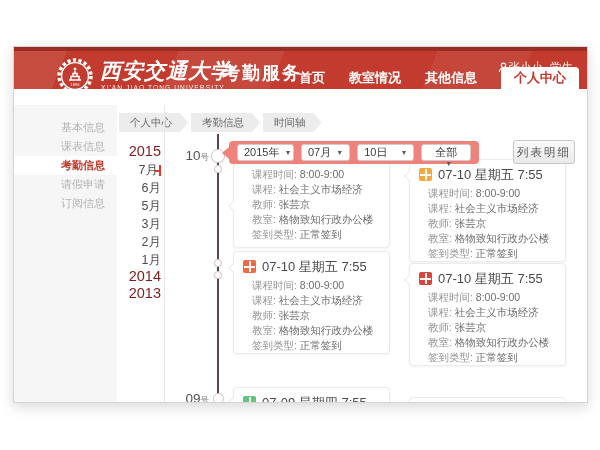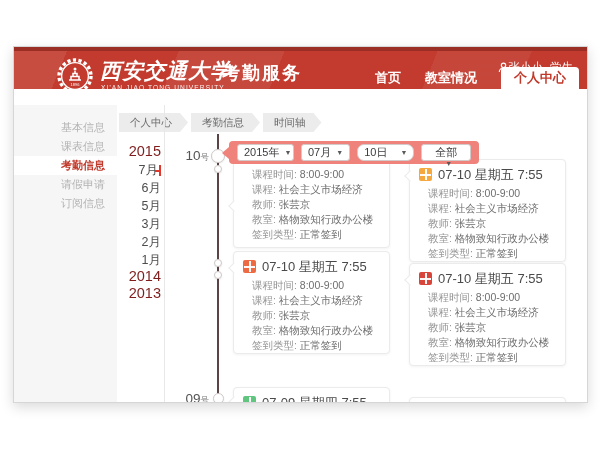--- a/index.html
+++ b/index.html
@@ -54,21 +54,21 @@
   .node{position:absolute;background:#fff;border:1.5px solid #cfc8c8;border-radius:50%;box-shadow:0 1px 2px rgba(0,0,0,.08);}
 
   
   .fbar{position:absolute;left:215px;top:94px;width:250px;height:23px;background:#ef837b;border-radius:4px;
         display:flex;align-items:center;gap:7px;padding:0 8px;z-index:5;}
   .fbar::before{content:"";position:absolute;left:-7px;top:50%;margin-top:-6px;border:6px solid transparent;
         border-right:7px solid #ef837b;border-left:none;}
   .pill{height:17px;background:#ffffff;border:1px solid #d2cbca;border-radius:3px;display:flex;align-items:center;
         justify-content:space-between;padding:0 6px;font-size:11px;color:#3d3d3d;cursor:pointer;white-space:nowrap;}
   .pill .arr{font-size:7px;color:#5a5a5a;margin-left:5px;}
-  .pw1{width:57px;}.pw2{width:52px;}.pw3{width:72px;border-radius:7px;}.pw4{width:62px;flex-direction:column;}
+  .pw1{width:57px;}.pw2{width:52px;}.pw3{width:72px;}.pw4{width:62px;flex-direction:column;}
   .btn-list{position:absolute;left:499px;top:93px;width:62px;height:24px;z-index:5;
         background:linear-gradient(#fbfbfb,#e9e9e9);border:1px solid #c6c6c6;border-radius:3px;
         font-size:11.5px;color:#555;letter-spacing:2px;text-align:center;line-height:22px;cursor:pointer;}
 
   
   .card{position:absolute;width:157px;background:#ffffff;border:1px solid #ebebeb;border-radius:4px;
         box-shadow:0 1px 3px rgba(0,0,0,.05);padding:6px 8px;z-index:1;}
   .tail{position:absolute;left:-4.5px;width:8px;height:8px;background:#fff;border-left:1px solid #ebebeb;
         border-bottom:1px solid #ebebeb;transform:rotate(45deg);}
   .chead{display:flex;align-items:center;gap:6px;height:17px;margin-left:1px;}
@@ -106,20 +106,21 @@
           <path d="M1.4 11 a4.6 4.6 0 0 1 9.2 0" fill="none" stroke="#fff" stroke-width="1.2"></path>
         </svg>
         <span>张小小</span>
         <span class="sep"></span>
         <span>学生</span>
       </div>
 
       <div class="nav">
         <div class="nav-item">首页</div>
         <div class="nav-item">教室情况</div>
+        <div class="nav-item">其他信息</div>
         <div class="nav-item active">个人中心</div>
       </div>
     </div>
 
     <div class="sidebar">
       <div class="sb-item">基本信息</div>
       <div class="sb-item">课表信息</div>
       <div class="sb-item active">考勤信息</div>
       <div class="sb-item">请假申请</div>
       <div class="sb-item">订阅信息</div>
@@ -168,20 +169,21 @@
       </div>
       <div class="pill pw3">
         <span>10日</span>
         <span class="arr">▼</span>
       </div>
       <div class="pill pw4">
         <span>全部</span>
         <span class="arr">▼</span>
       </div>
     </div>
+    <div class="btn-list">列表明细</div>
 
     <div class="card" style="left:219px;top:112px;height:89px">
       <div class="tail" style="top:42px"></div>
       <div class="cfields" style="margin-top:1px">
         <div class="fld"><span class="fl">课程时间</span><span class="fv">8:00-9:00</span></div>
         <div class="fld"><span class="fl">课程</span><span class="fv">社会主义市场经济</span></div>
         <div class="fld"><span class="fl">教师</span><span class="fv">张芸京</span></div>
         <div class="fld"><span class="fl">教室</span><span class="fv">格物致知行政办公楼</span></div>
         <div class="fld"><span class="fl">签到类型</span><span class="fv">正常签到</span></div>
       </div>

